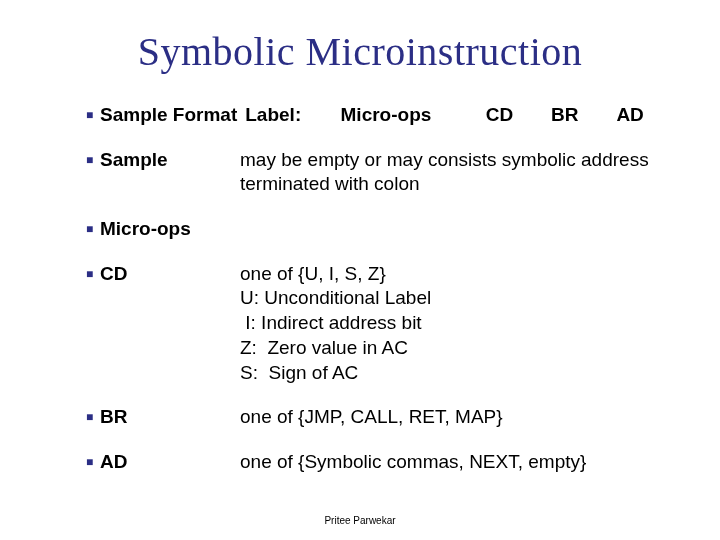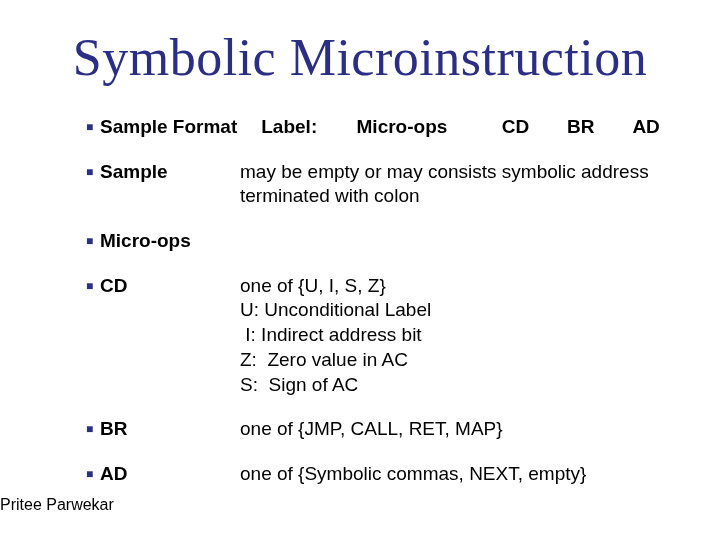--- a/index.html
+++ b/index.html
@@ -15,21 +15,21 @@
   .slide {
     box-sizing: border-box;
     width: 720px;
     height: 540px;
     padding: 18px 50px 0 50px;
     position: relative;
   }
   .title {
     color: #2b2e85;
     font-family: "Times New Roman", Times, serif;
-    font-size: 52px;
+    font-size: 40px;
     font-weight: 400;
     text-align: center;
     margin: 10px 0 28px 0;
     letter-spacing: 0.5px;
   }
   .content {
     padding-left: 36px;
   }
   .row {
     display: flex;
@@ -47,44 +47,44 @@
   .term {
     flex: 0 0 140px;
     font-weight: 700;
     white-space: nowrap;
   }
   .desc {
     flex: 1 1 auto;
   }
   .sample-row .term {
     flex: 0 0 auto;
-    margin-right: 24px;
+    margin-right: 8px;
   }
   .sample-fields {
     display: inline-block;
     font-weight: 700;
   }
   .sample-fields span {
     display: inline-block;
   }
   .f-label  { width: 90px; }
   .f-micro  { width: 140px; }
   .f-cd     { width: 60px; }
   .f-br     { width: 60px; }
   .f-ad     { }
   .cd-lines div {
     line-height: 1.3;
   }
   .footer {
     position: absolute;
     left: 0;
     right: 0;
-    bottom: 26px;
-    text-align: left;
-    font-size: 16px;
+    bottom: 14px;
+    text-align: center;
+    font-size: 10px;
     color: #000;
   }
 </style>
 </head>
 <body>
 
 <div class="slide">
 
   <div class="title">Symbolic Microinstruction</div>
 

